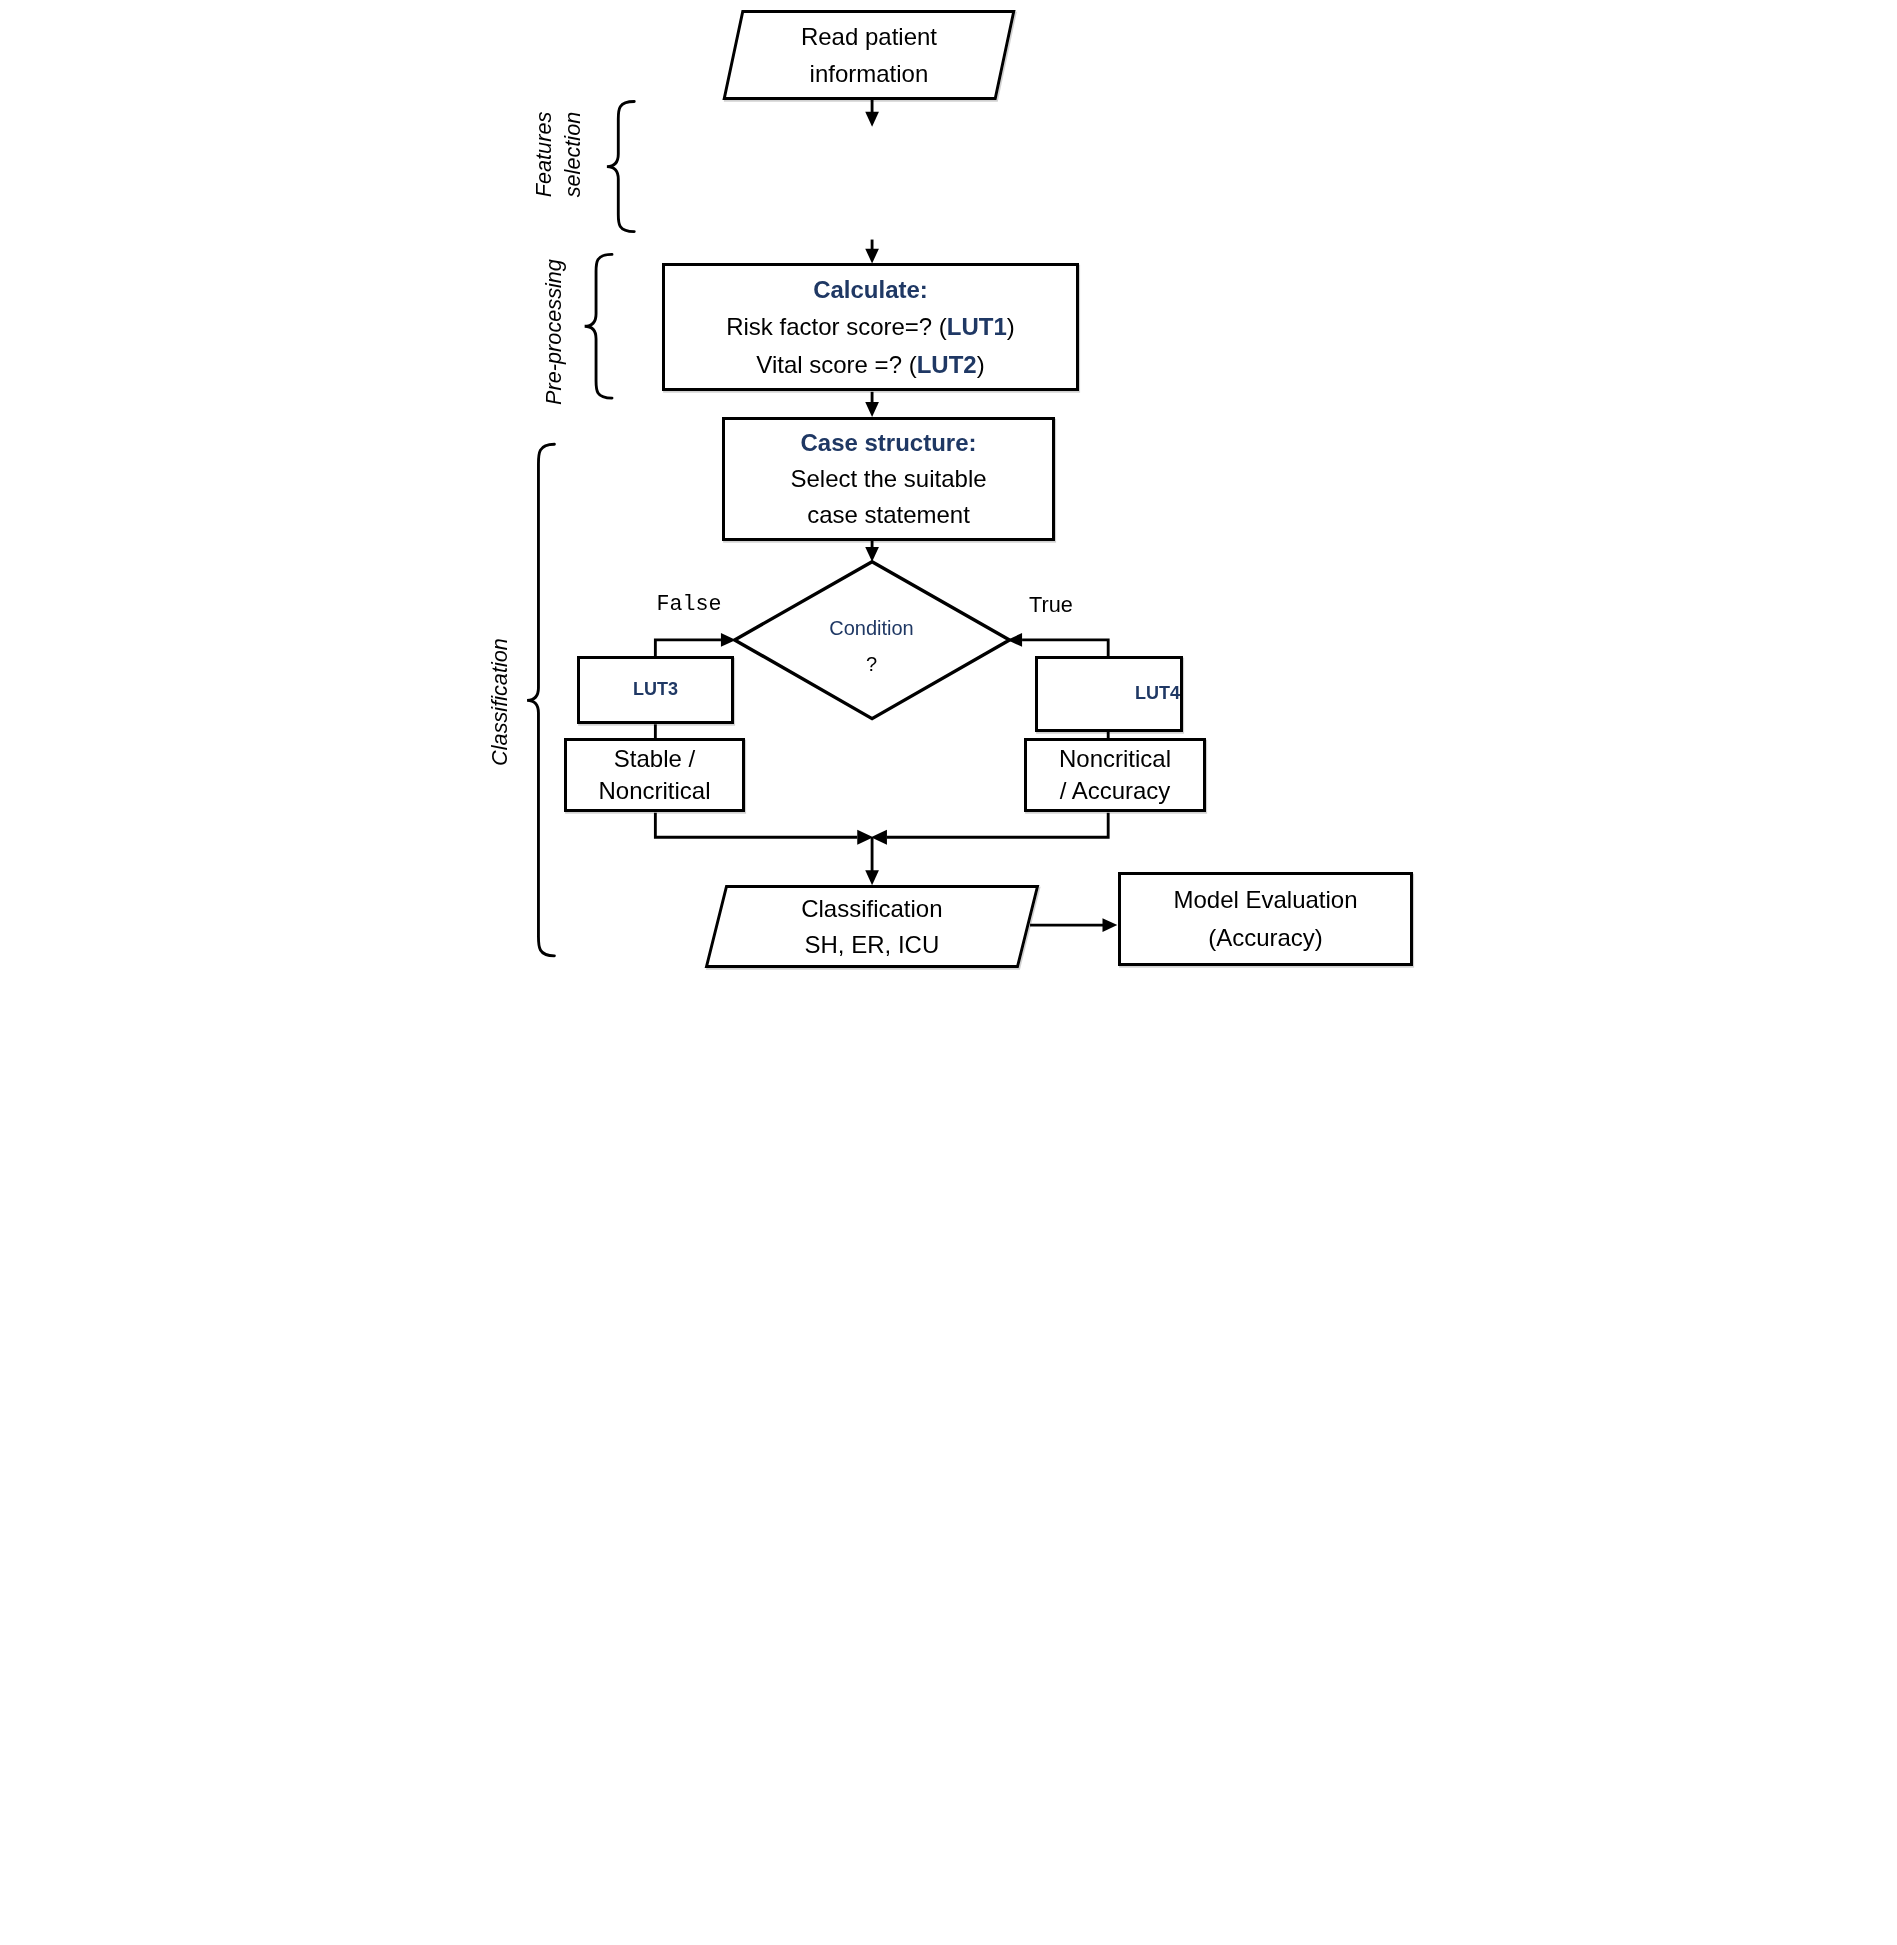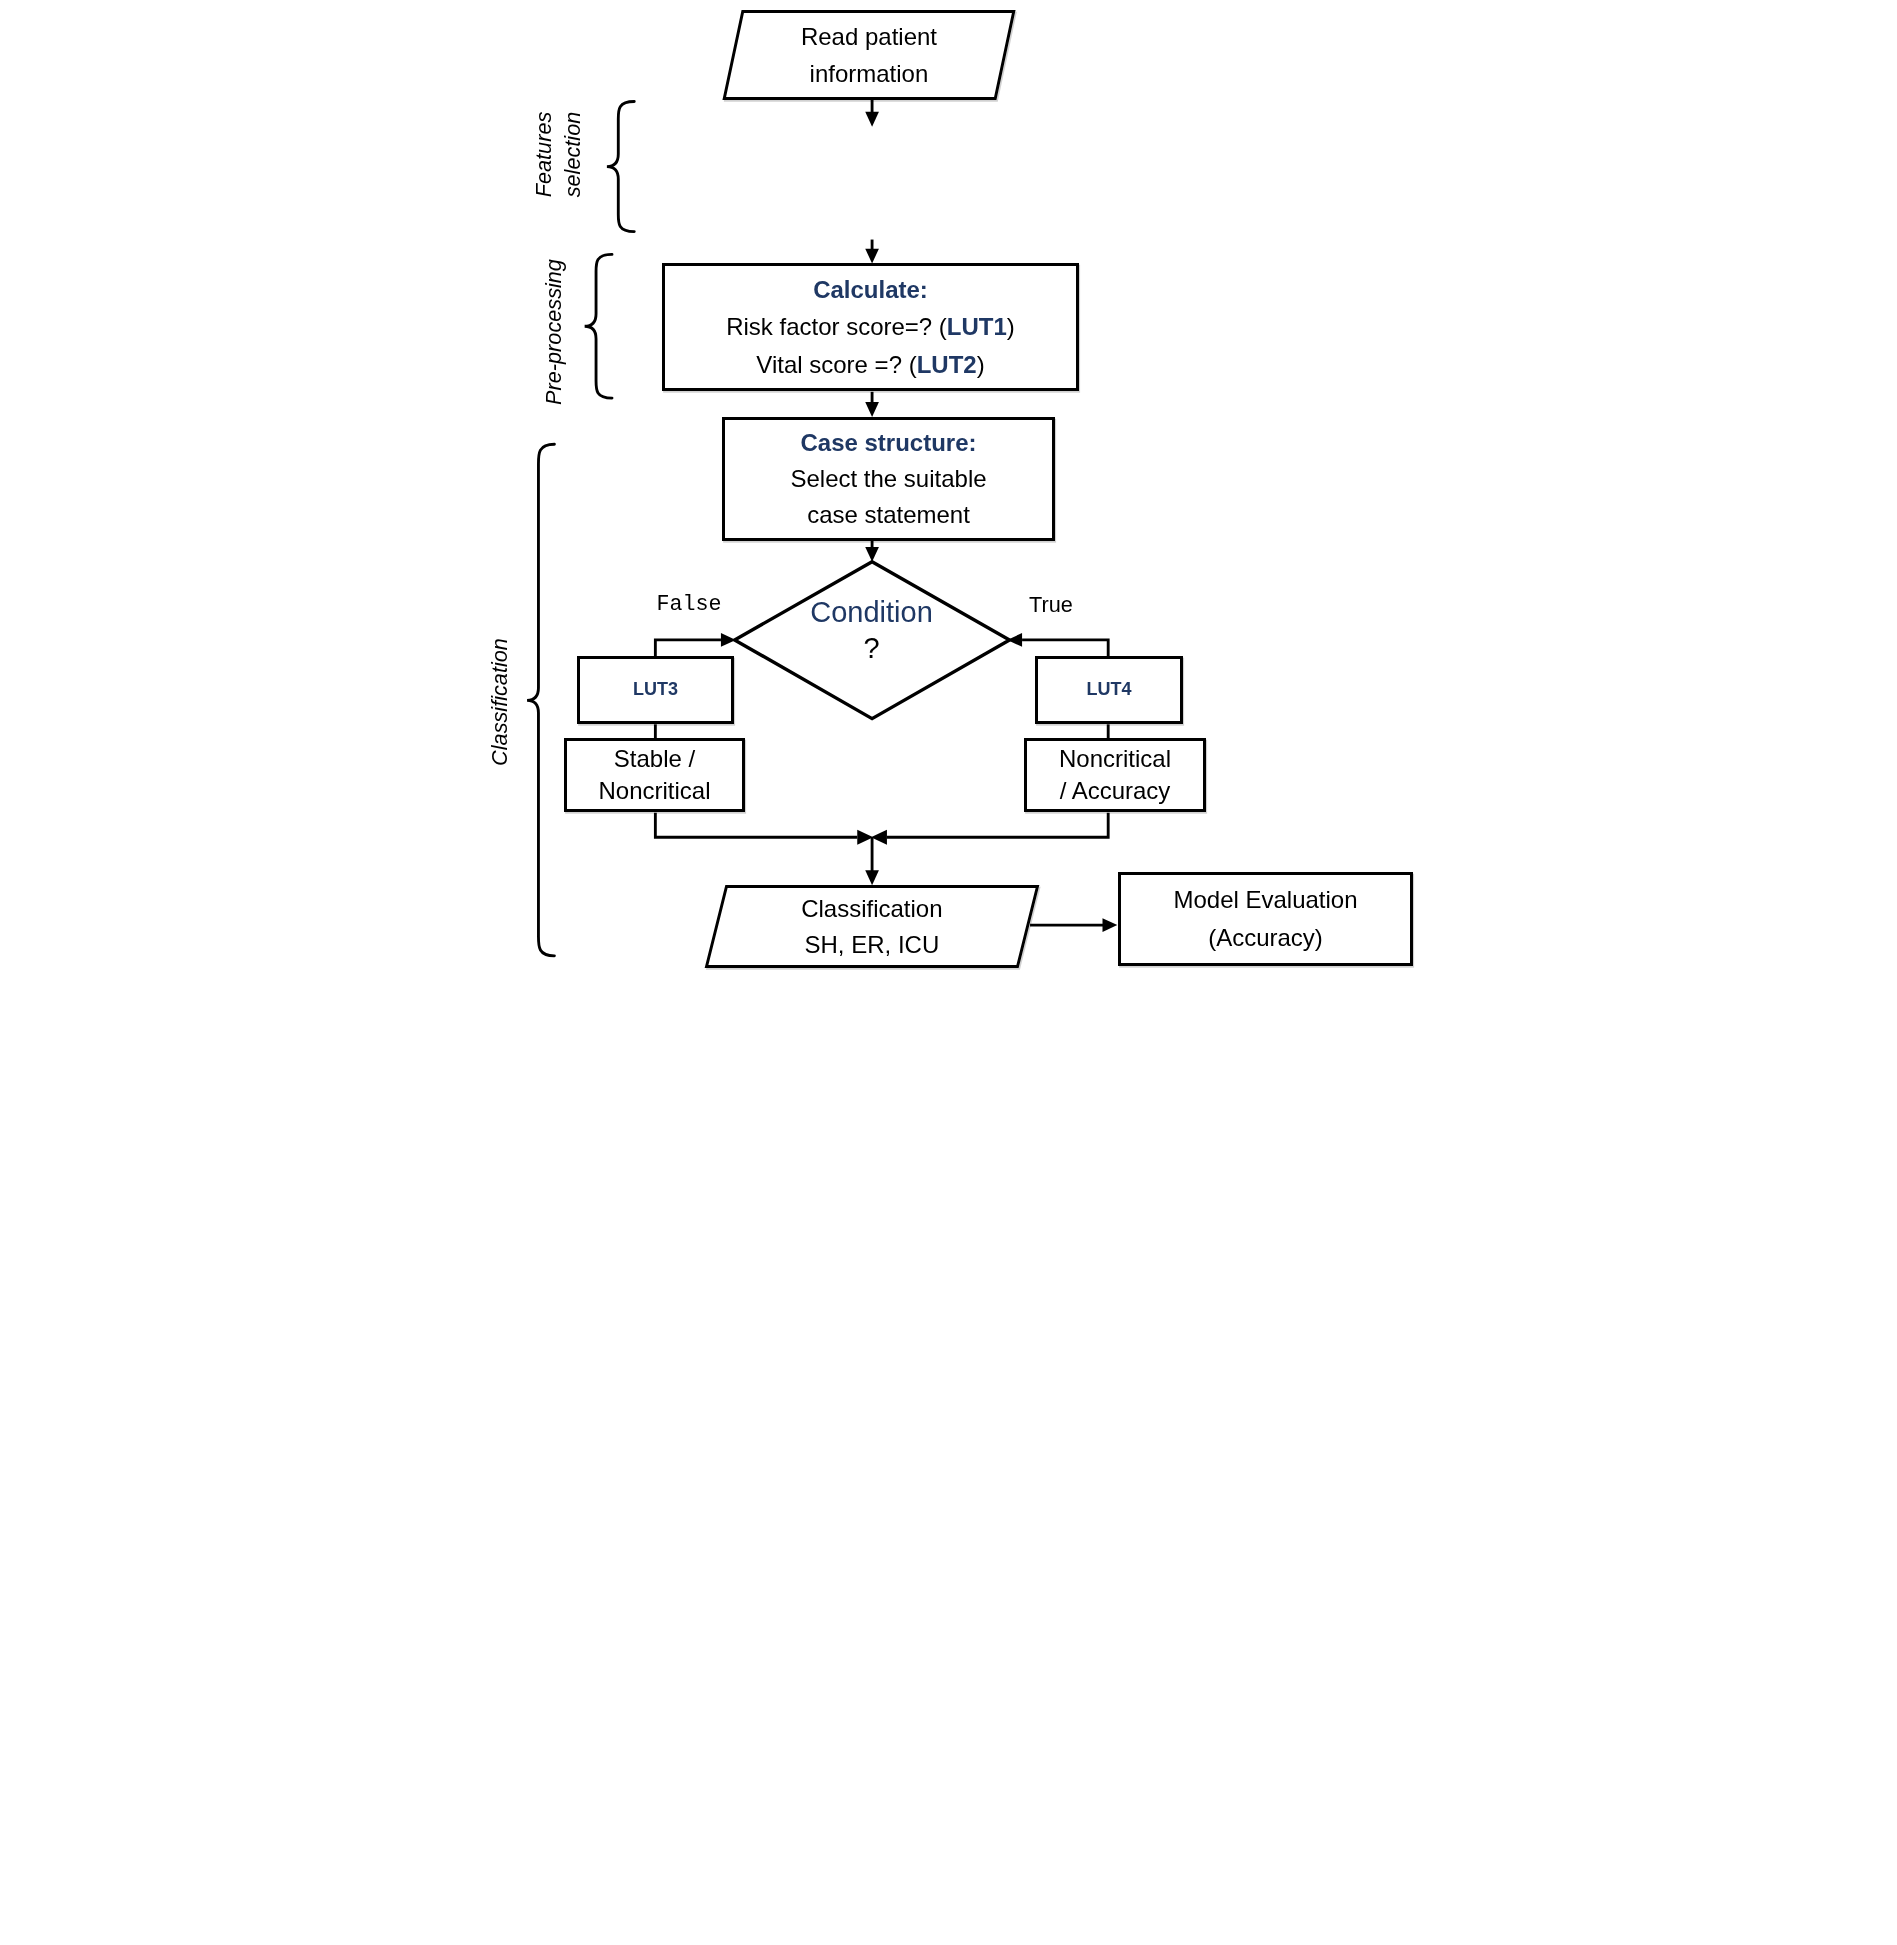--- a/index.html
+++ b/index.html
@@ -16,21 +16,21 @@
     font-size:24px;line-height:1.42;box-shadow:1.1px 1.7px 0 rgba(0,0,0,0.18);
   }
   .skewed{box-shadow:1.7px 1.7px 0 rgba(0,0,0,0.18);}
   .unskew{width:100%;}
   .navy{color:#1f3864;font-weight:bold;}
   .lutlabel{font-size:18px;}
   .freefloat{
     position:absolute;z-index:2;text-align:center;font-size:21.7px;
   }
   .diamond-text{
-    position:absolute;z-index:2;text-align:center;font-size:29px;line-height:36px;
+    position:absolute;z-index:2;text-align:center;font-size:20px;line-height:36px;margin-top:16px;
   }
   .sidelabel{
     position:absolute;z-index:2;font-style:italic;font-size:21.7px;
     line-height:28.5px;text-align:center;transform:rotate(-90deg);
     white-space:nowrap;
   }
 </style>
 </head>
 <body>
 
@@ -119,21 +119,21 @@
     <div>?</div>
   </div>
 
   <div class="freefloat" style="left:181px;top:592px;width:68px;font-family:Liberation Mono, monospace;">False</div>
   <div class="freefloat" style="left:543px;top:592px;width:68px;">True</div>
 
   <div class="node" style="left:103px;top:656px;width:157px;height:68px;">
     <div class="navy lutlabel">LUT3</div>
   </div>
 
-  <div class="node" style="left:561px;top:656px;width:148px;height:68px;">
+  <div class="node" style="left:561px;top:656px;width:148px;height:76px;align-items:flex-end;">
     <div class="navy lutlabel">LUT4</div>
   </div>
 
   <div class="node" style="left:90px;top:738px;width:181px;height:74px;line-height:1.35;">
     <div>Stable /</div>
     <div>Noncritical</div>
   </div>
 
   <div class="node" style="left:550px;top:738px;width:182px;height:74px;line-height:1.35;">
     <div>Noncritical</div>

